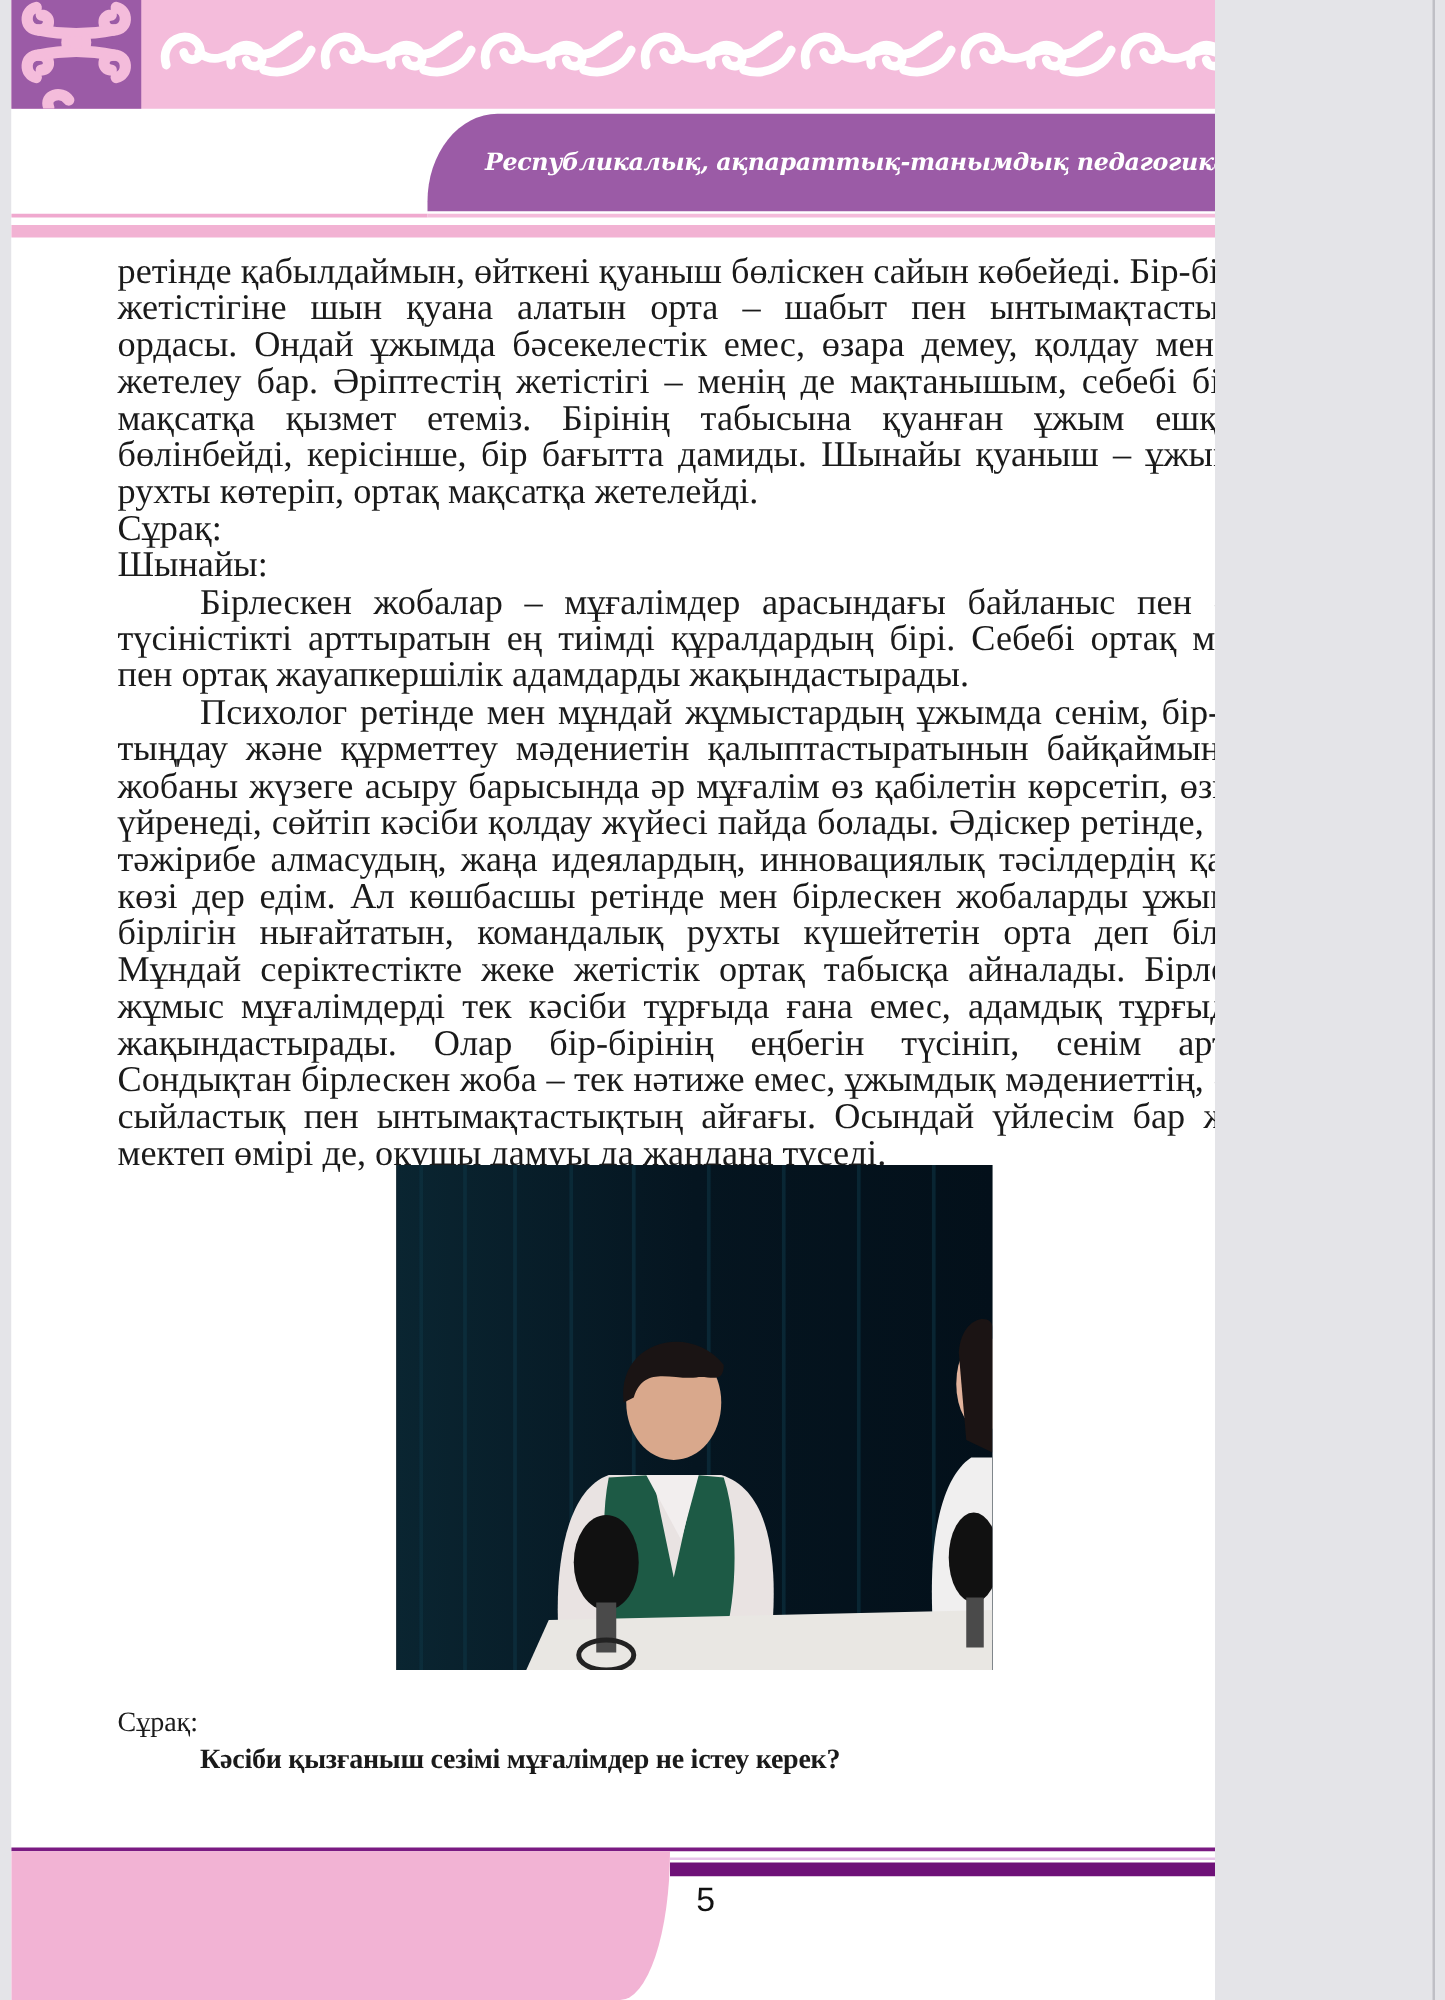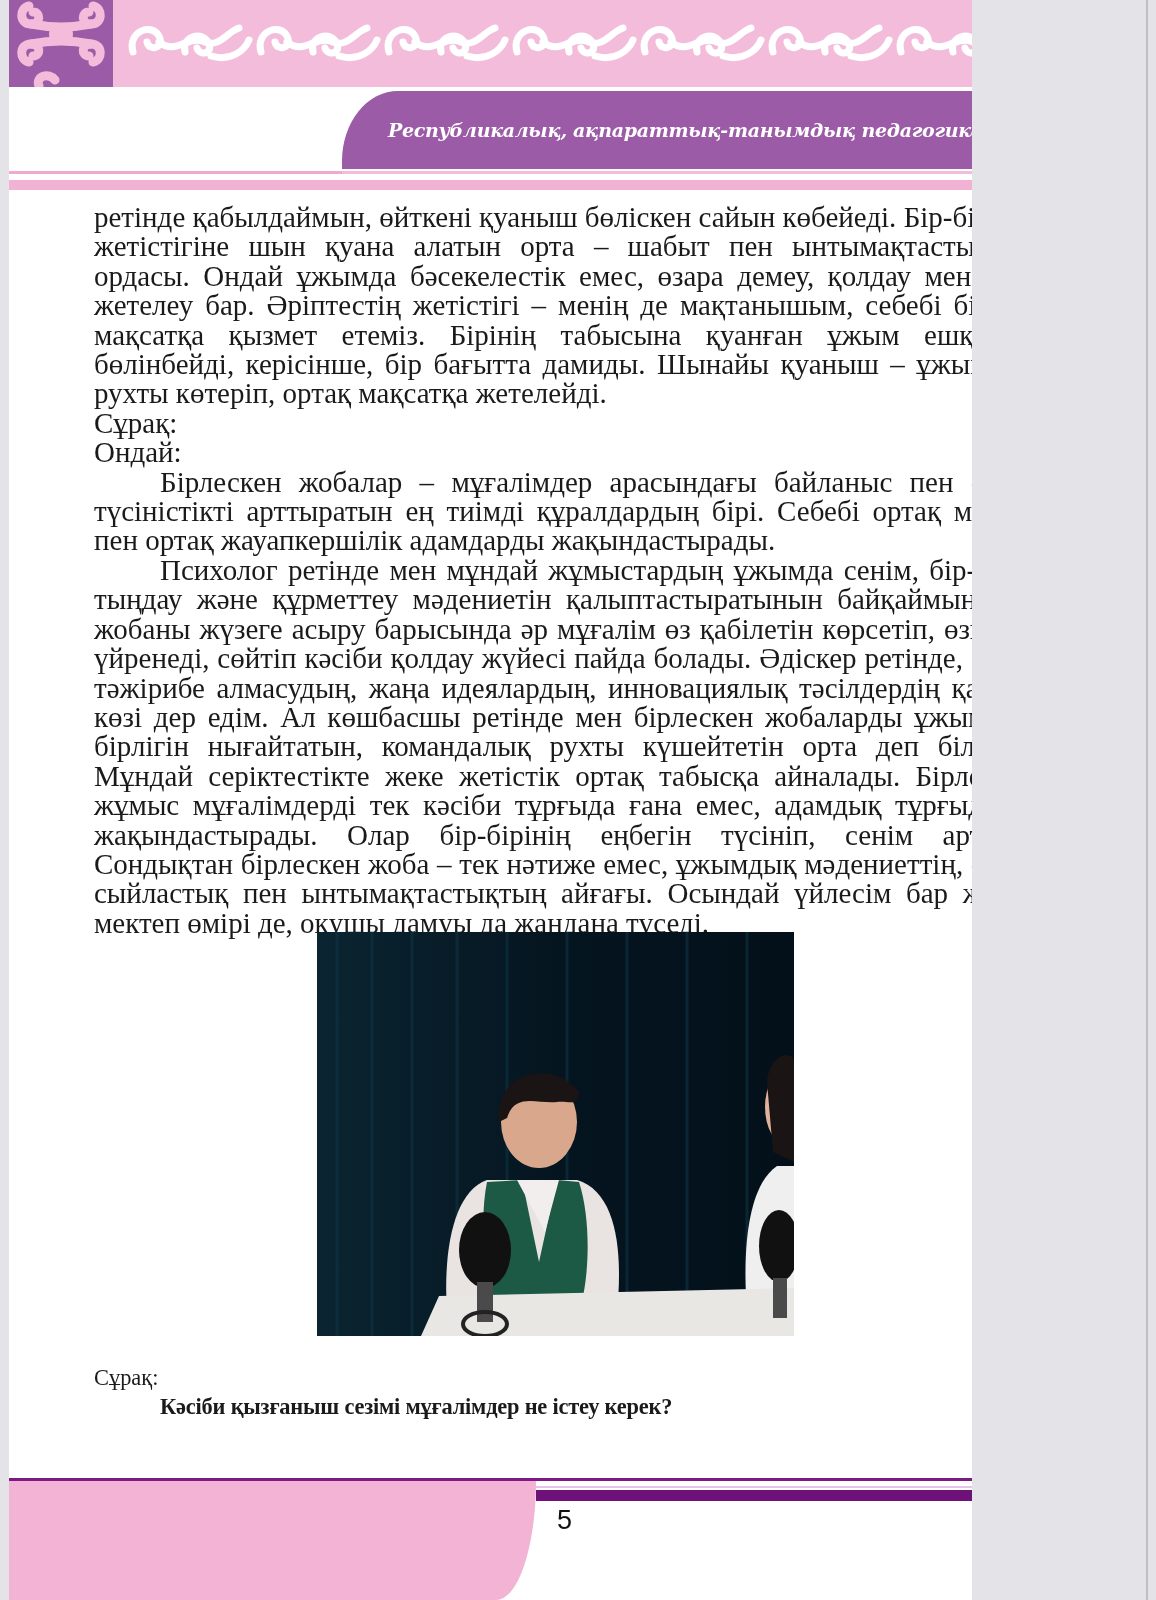--- a/index.html
+++ b/index.html
@@ -130,21 +130,21 @@
   <div class="title-banner">
     <div class="title-text">Республикалық, ақпараттық-танымдық педагогикалық журнал</div>
   </div>
   <div class="rule-thin-left"></div>
   <div class="rule-thin-right"></div>
   <div class="rule-thick"></div>
 
   <div class="content">
     <p>ретінде қабылдаймын, өйткені қуаныш бөліскен сайын көбейеді. Бір-бірінің жетістігіне шын қуана алатын орта – шабыт пен ынтымақтастықтың ордасы. Ондай ұжымда бәсекелестік емес, өзара демеу, қолдау мен алға жетелеу бар. Әріптестің жетістігі – менің де мақтанышым, себебі біз бір мақсатқа қызмет етеміз. Бірінің табысына қуанған ұжым ешқашан бөлінбейді, керісінше, бір бағытта дамиды. Шынайы қуаныш – ұжымдық рухты көтеріп, ортақ мақсатқа жетелейді.</p>
     <p class="label">Сұрақ:</p>
-    <p class="label">Ондай:</p>
+    <p class="label">Шынайы:</p>
     <p class="indent">Бірлескен жобалар – мұғалімдер арасындағы байланыс пен өзара түсіністікті арттыратын ең тиімді құралдардың бірі. Себебі ортақ мақсат пен ортақ жауапкершілік адамдарды жақындастырады.</p>
     <p class="indent">Психолог ретінде мен мұндай жұмыстардың ұжымда сенім, бір-бірін тыңдау және құрметтеу мәдениетін қалыптастыратынын байқаймын. Бір жобаны жүзеге асыру барысында әр мұғалім өз қабілетін көрсетіп, өзгеден үйренеді, сөйтіп кәсіби қолдау жүйесі пайда болады. Әдіскер ретінде, бұл – тәжірибе алмасудың, жаңа идеялардың, инновациялық тәсілдердің қайнар көзі дер едім.  Ал көшбасшы ретінде мен бірлескен жобаларды ұжымның бірлігін нығайтатын, командалық рухты күшейтетін орта деп білемін. Мұндай серіктестікте жеке жетістік ортақ табысқа айналады. Бірлескен жұмыс мұғалімдерді тек кәсіби тұрғыда ғана емес, адамдық тұрғыда да жақындастырады. Олар бір-бірінің еңбегін түсініп, сенім артады. Сондықтан бірлескен жоба – тек нәтиже емес, ұжымдық мәдениеттің, өзара сыйластық пен ынтымақтастықтың айғағы. Осындай үйлесім бар жерде мектеп өмірі де, оқушы дамуы да жандана түседі.</p>
   </div>
 
   <div class="photo">
     <svg width="477" height="404" viewBox="0 0 477 404">
       <defs>
         <linearGradient id="curtain" x1="0" x2="1">
           <stop offset="0" stop-color="#0a2531"></stop>
           <stop offset="0.5" stop-color="#051520"></stop>

